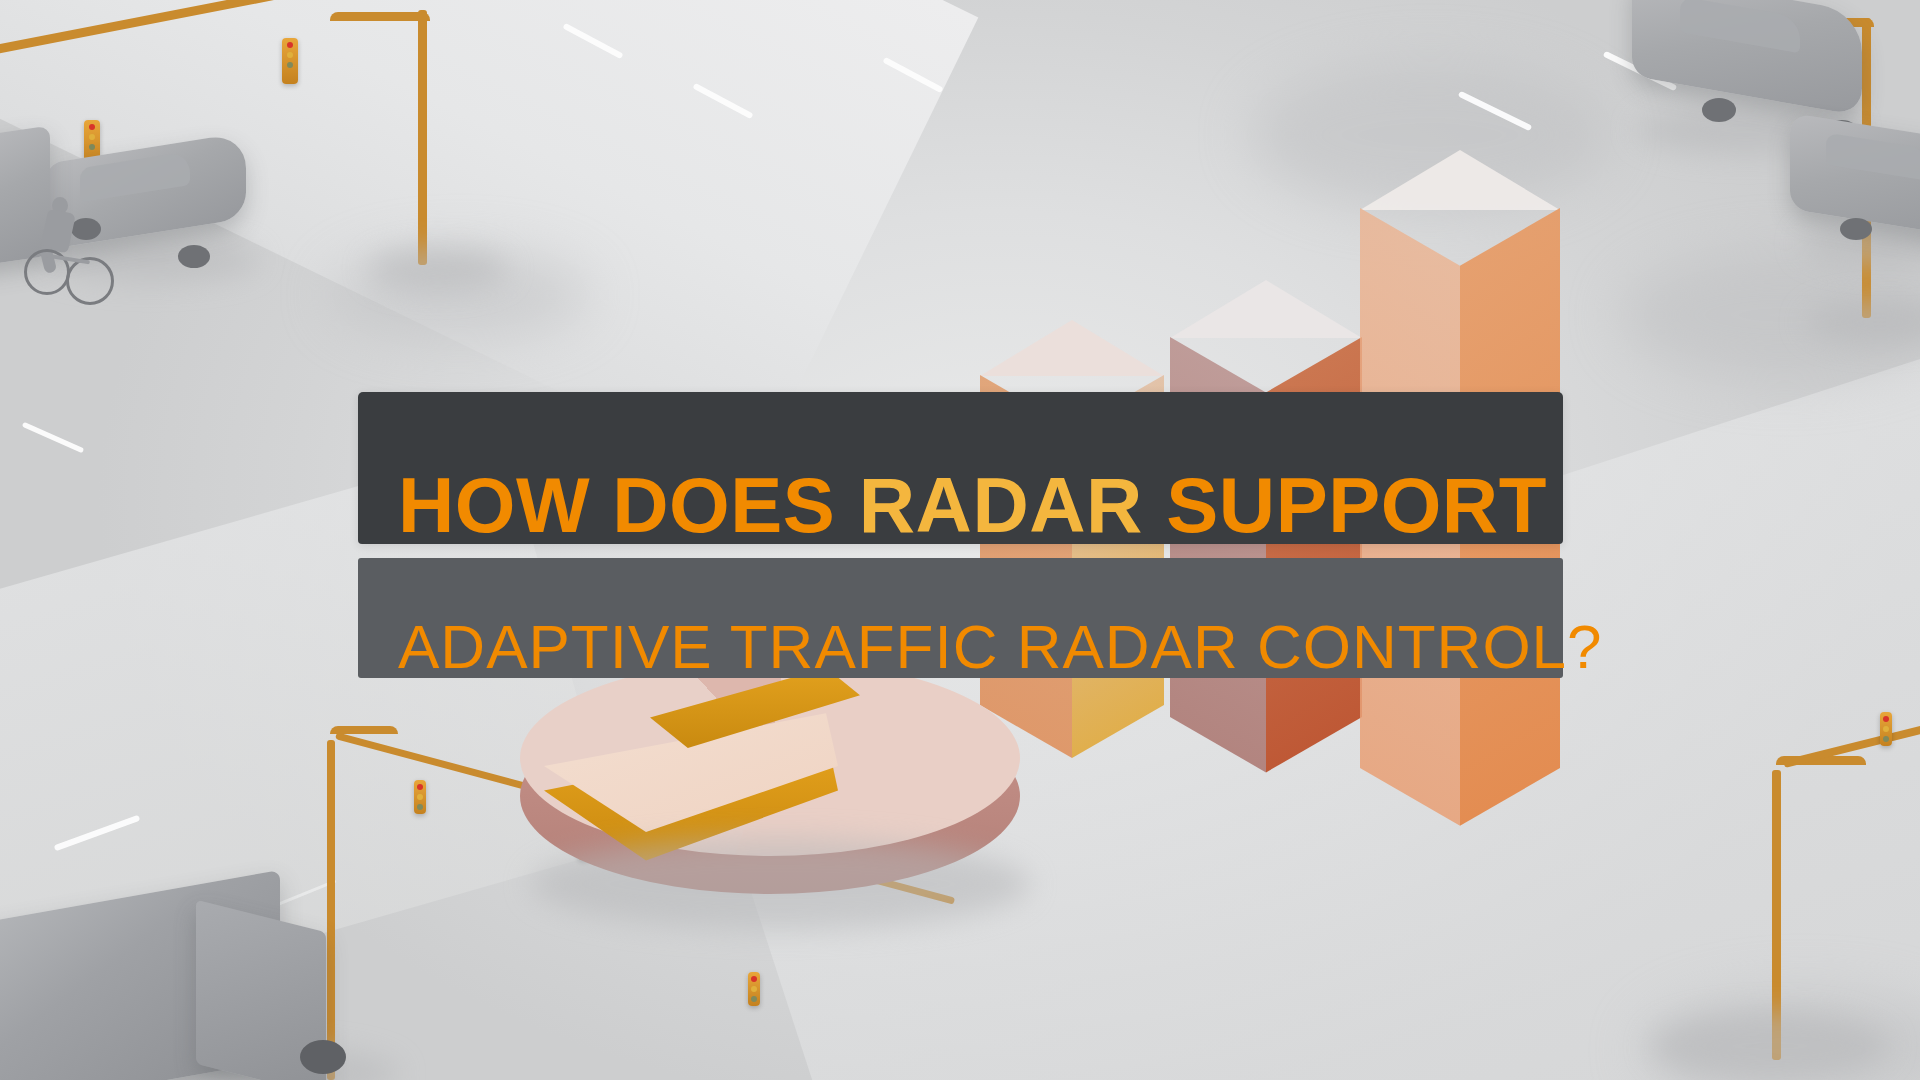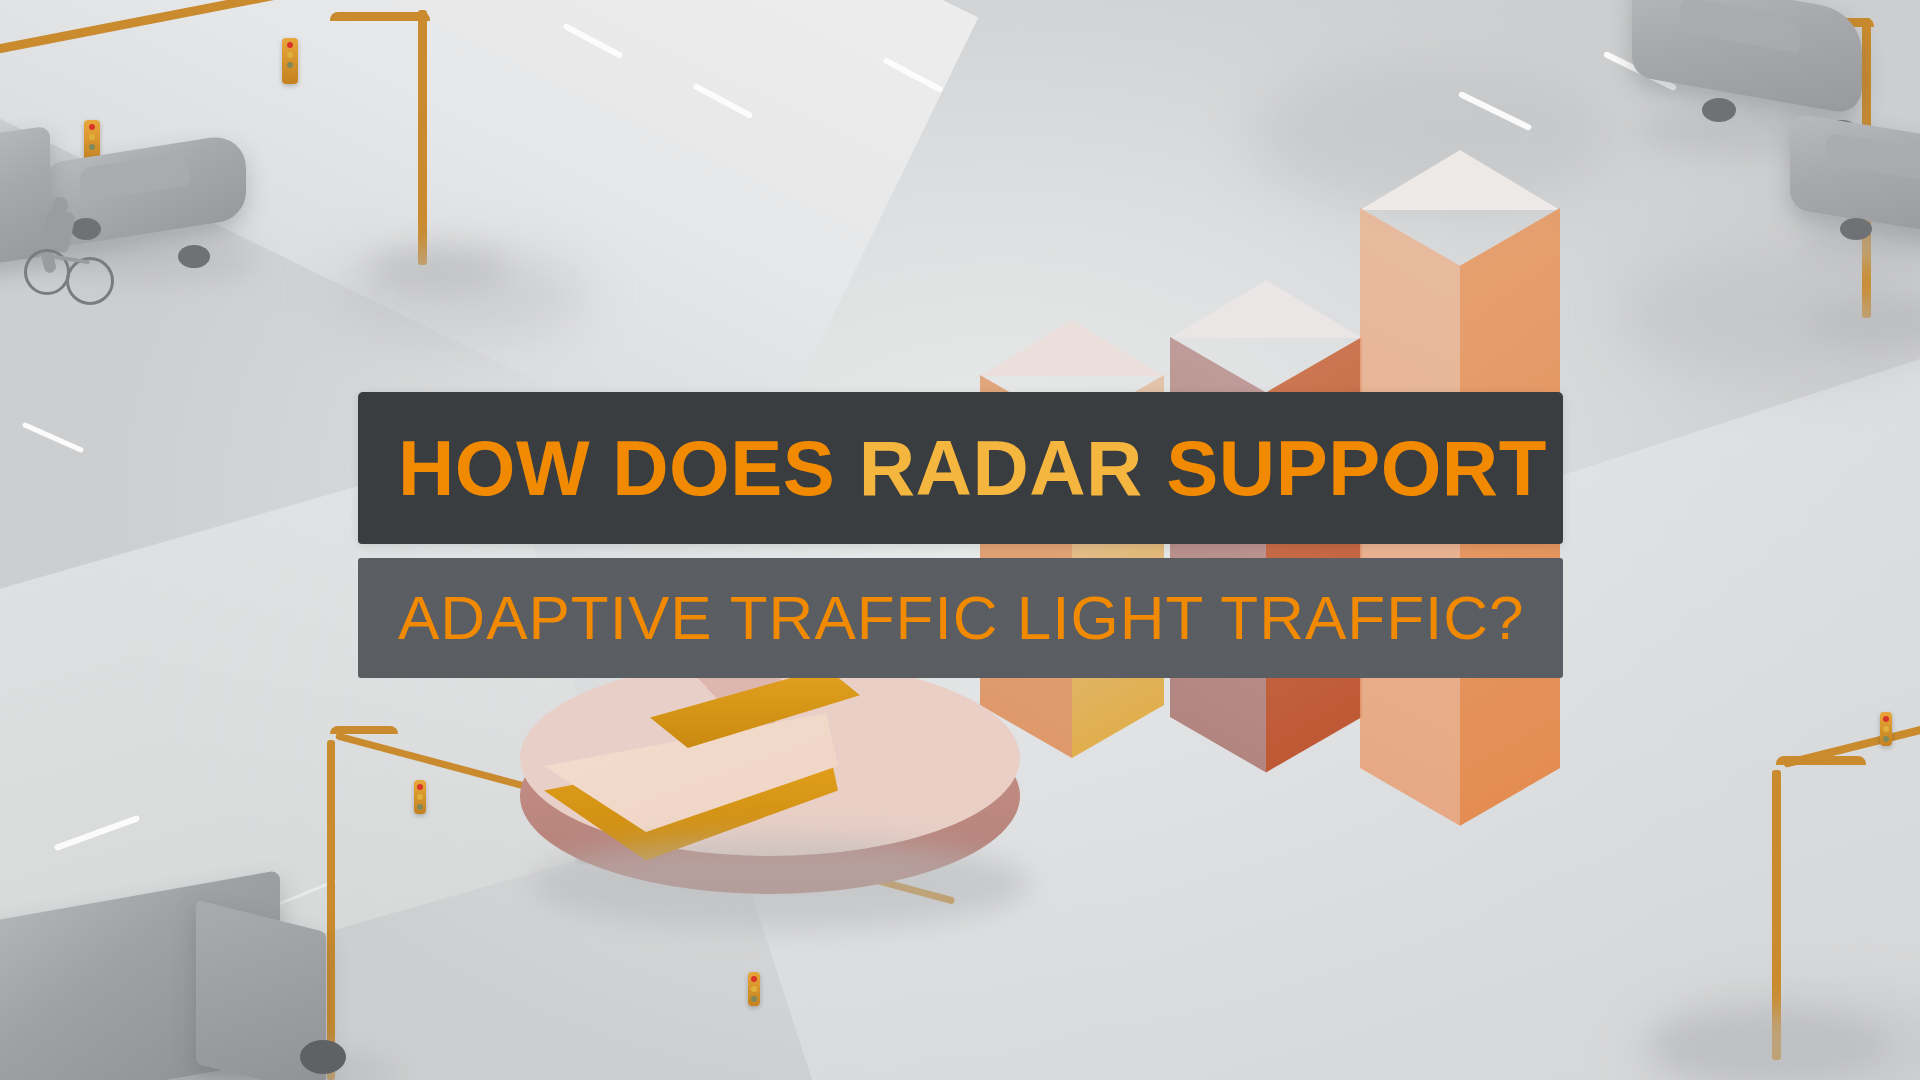--- a/index.html
+++ b/index.html
@@ -60,21 +60,21 @@
   
   .bars{position:absolute;left:980px;top:150px;width:760px;height:640px;}
   .bar{position:absolute;}
 
   
   .pie{position:absolute;left:520px;top:660px;width:520px;height:250px;}
   .pie .disc{position:absolute;border-radius:50%;}
   .slice{position:absolute;}
 
   
-  .banner{position:absolute;display:flex;align-items:center;}
+  .banner{position:absolute;display:flex;align-items:flex-end;}
   .banner-main{
     left:358px;top:392px;width:1205px;height:152px;
     background:#3a3d40;border-radius:5px 5px 4px 4px;
     box-shadow:0 2px 10px rgba(0,0,0,.10);
     padding-left:40px;box-sizing:border-box;
   }
   .banner-sub{
     left:358px;top:558px;width:1205px;height:120px;
     background:#5a5d61;border-radius:3px;
     padding-left:40px;box-sizing:border-box;
@@ -293,16 +293,16 @@
 
   </div>
 
   <div class="banner banner-main">
     <div class="t-main">
       <span class="w1">HOW DOES</span><span class="sp"></span><span class="w2">RADAR</span><span class="sp"></span><span class="w3">SUPPORT</span>
     </div>
   </div>
 
   <div class="banner banner-sub">
-    <div class="t-sub">ADAPTIVE TRAFFIC LIGHT TRAFFIC?</div>
+    <div class="t-sub">ADAPTIVE TRAFFIC RADAR CONTROL?</div>
   </div>
 
 </div>
 
 </body></html>

